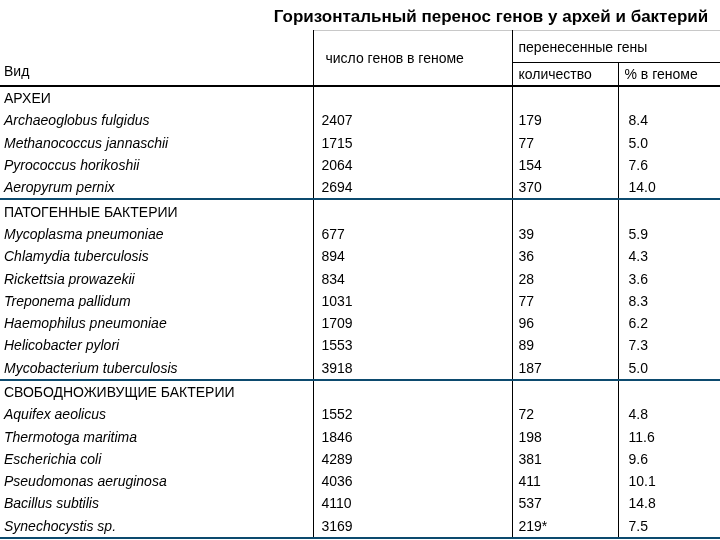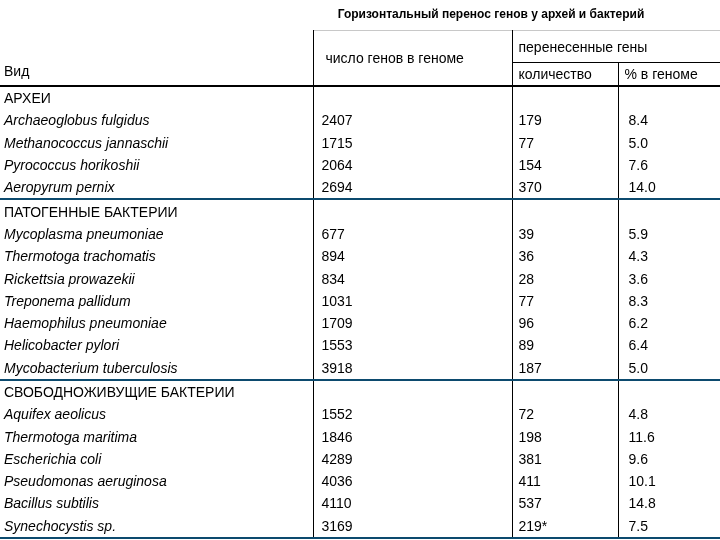--- a/index.html
+++ b/index.html
@@ -11,21 +11,21 @@
     color: #000000;
     font-family: "Liberation Sans", sans-serif;
     overflow: hidden;
   }
   .title {
     box-sizing: border-box;
     width: 720px;
     height: 30px;
     padding: 7px 0 0 262px;
     text-align: center;
-    font-size: 12px;
+    font-size: 17px;
     font-weight: bold;
     white-space: nowrap;
   }
   table.gene-table {
     width: 720px;
     table-layout: fixed;
     border-collapse: collapse;
     font-size: 14px;
   }
   col.col-species { width: 313px; }
@@ -155,21 +155,21 @@
         <td class="c-count"></td>
         <td class="c-pct"></td>
       </tr>
       <tr>
         <td class="c-species">Mycoplasma pneumoniae</td>
         <td class="c-genes">677</td>
         <td class="c-count">39</td>
         <td class="c-pct">5.9</td>
       </tr>
       <tr>
-        <td class="c-species">Thermotoga trachomatis</td>
+        <td class="c-species">Chlamydia tuberculosis</td>
         <td class="c-genes">894</td>
         <td class="c-count">36</td>
         <td class="c-pct">4.3</td>
       </tr>
       <tr>
         <td class="c-species">Rickettsia prowazekii</td>
         <td class="c-genes">834</td>
         <td class="c-count">28</td>
         <td class="c-pct">3.6</td>
       </tr>
@@ -182,21 +182,21 @@
       <tr>
         <td class="c-species">Haemophilus pneumoniae</td>
         <td class="c-genes">1709</td>
         <td class="c-count">96</td>
         <td class="c-pct">6.2</td>
       </tr>
       <tr>
         <td class="c-species">Helicobacter pylori</td>
         <td class="c-genes">1553</td>
         <td class="c-count">89</td>
-        <td class="c-pct">6.4</td>
+        <td class="c-pct">7.3</td>
       </tr>
       <tr>
         <td class="c-species">Mycobacterium tuberculosis</td>
         <td class="c-genes">3918</td>
         <td class="c-count">187</td>
         <td class="c-pct">5.0</td>
       </tr>
     </tbody>
   <tbody>
       <tr>

